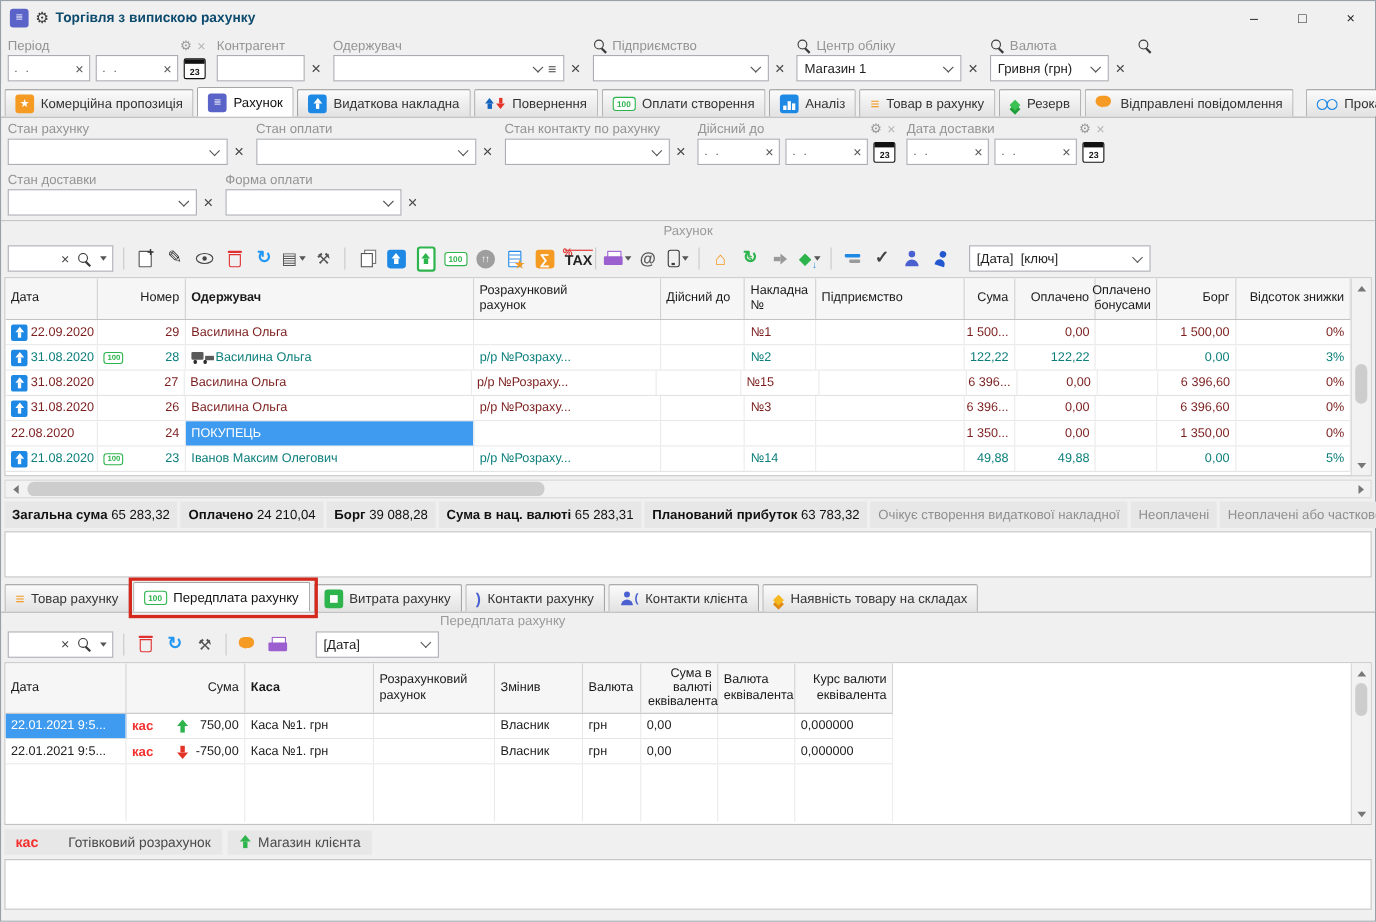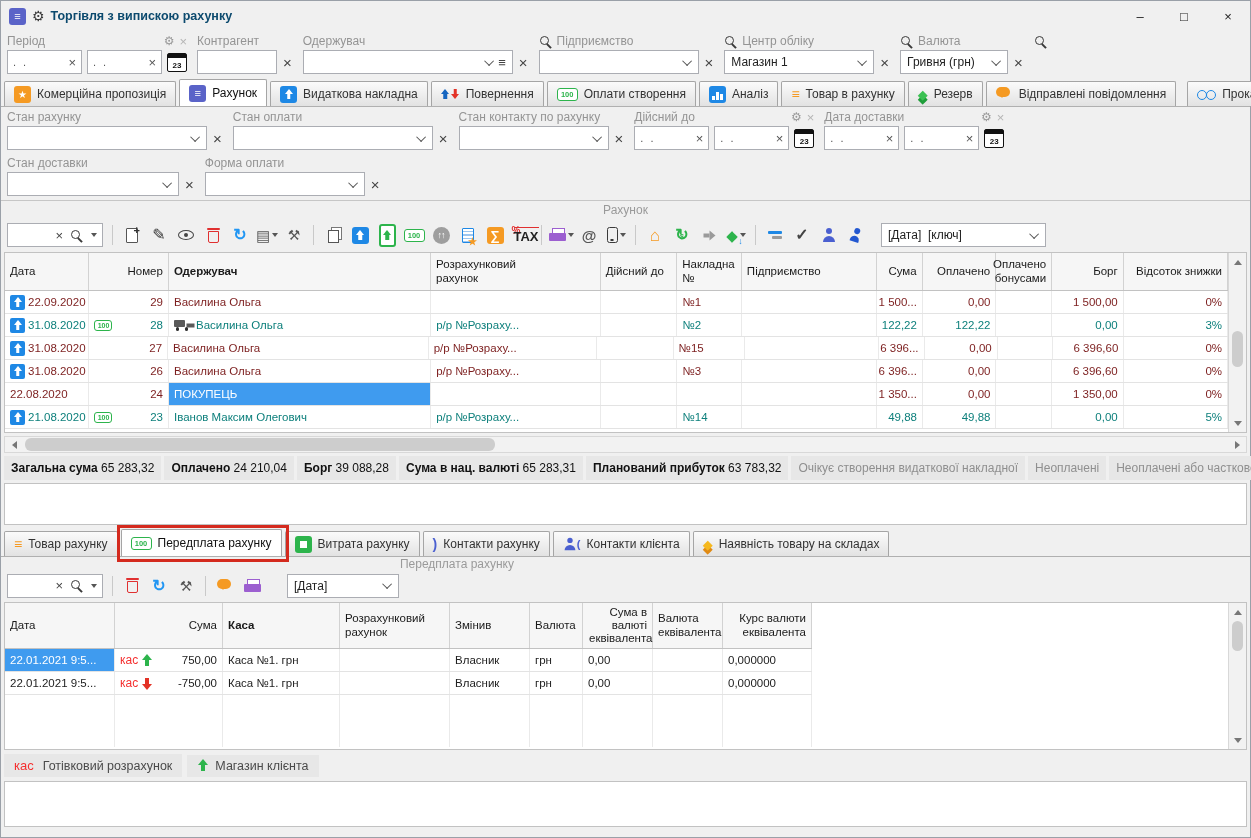--- a/index.html
+++ b/index.html
@@ -122,21 +122,21 @@
   .chartb i:nth-child(1){height:4px}.chartb i:nth-child(2){height:8px}.chartb i:nth-child(3){height:6px}
   .lst{color:#f59a23;font-size:14px;font-weight:bold}
   .lay{font-size:13px;font-style:normal}
   .gnl{color:#3bc153;text-shadow:0 4px 0 #1f9e3a}
   .orl{color:#f5b81e;text-shadow:0 4px 0 #e08a14}
   .brk{color:#4a5fd0;font-size:14px;font-weight:bold}
   .brk2{color:#4a5fd0;font-size:11px;font-weight:bold}
   .truck{position:relative;display:inline-block;width:18px;height:11px;margin-right:4px;flex:none}
   .truck::before{content:"";position:absolute;left:0;top:0;width:11px;height:7px;background:#5a5a5a;border-radius:1px;box-shadow:11px 2px 0 -1.5px #5a5a5a}
   .truck::after{content:"";position:absolute;left:2px;bottom:0;width:3.5px;height:3.5px;border-radius:50%;background:#2e2e2e;box-shadow:9px 0 0 #2e2e2e}
-  .kasred{color:#f53030;font-weight:normal;font-size:12px;margin-right:3px;flex:none}
+  .kasred{color:#f53030;font-weight:bold;font-size:12px;margin-right:21px;flex:none}
 
   
   .gridwrap{display:flex;border:1px solid #c2c2c2;background:#fff;margin:0 3px}
   .gridwrap.g1{height:181px}
   .gtable{flex:1;overflow:hidden}
   .ghead{display:flex;height:38px;background:#f6f6f6;border-bottom:1px solid #c2c2c2}
   .ghead2{display:flex;height:46px;background:#f6f6f6;border-bottom:1px solid #c2c2c2}
   .th{display:flex;align-items:center;padding:1px 5px;border-right:1px solid #d2d2d2;font-size:11.5px;line-height:1.15;white-space:normal;color:#1a1a1a}
   .th.r{justify-content:flex-end;text-align:right}
   .th.b{font-weight:bold}

